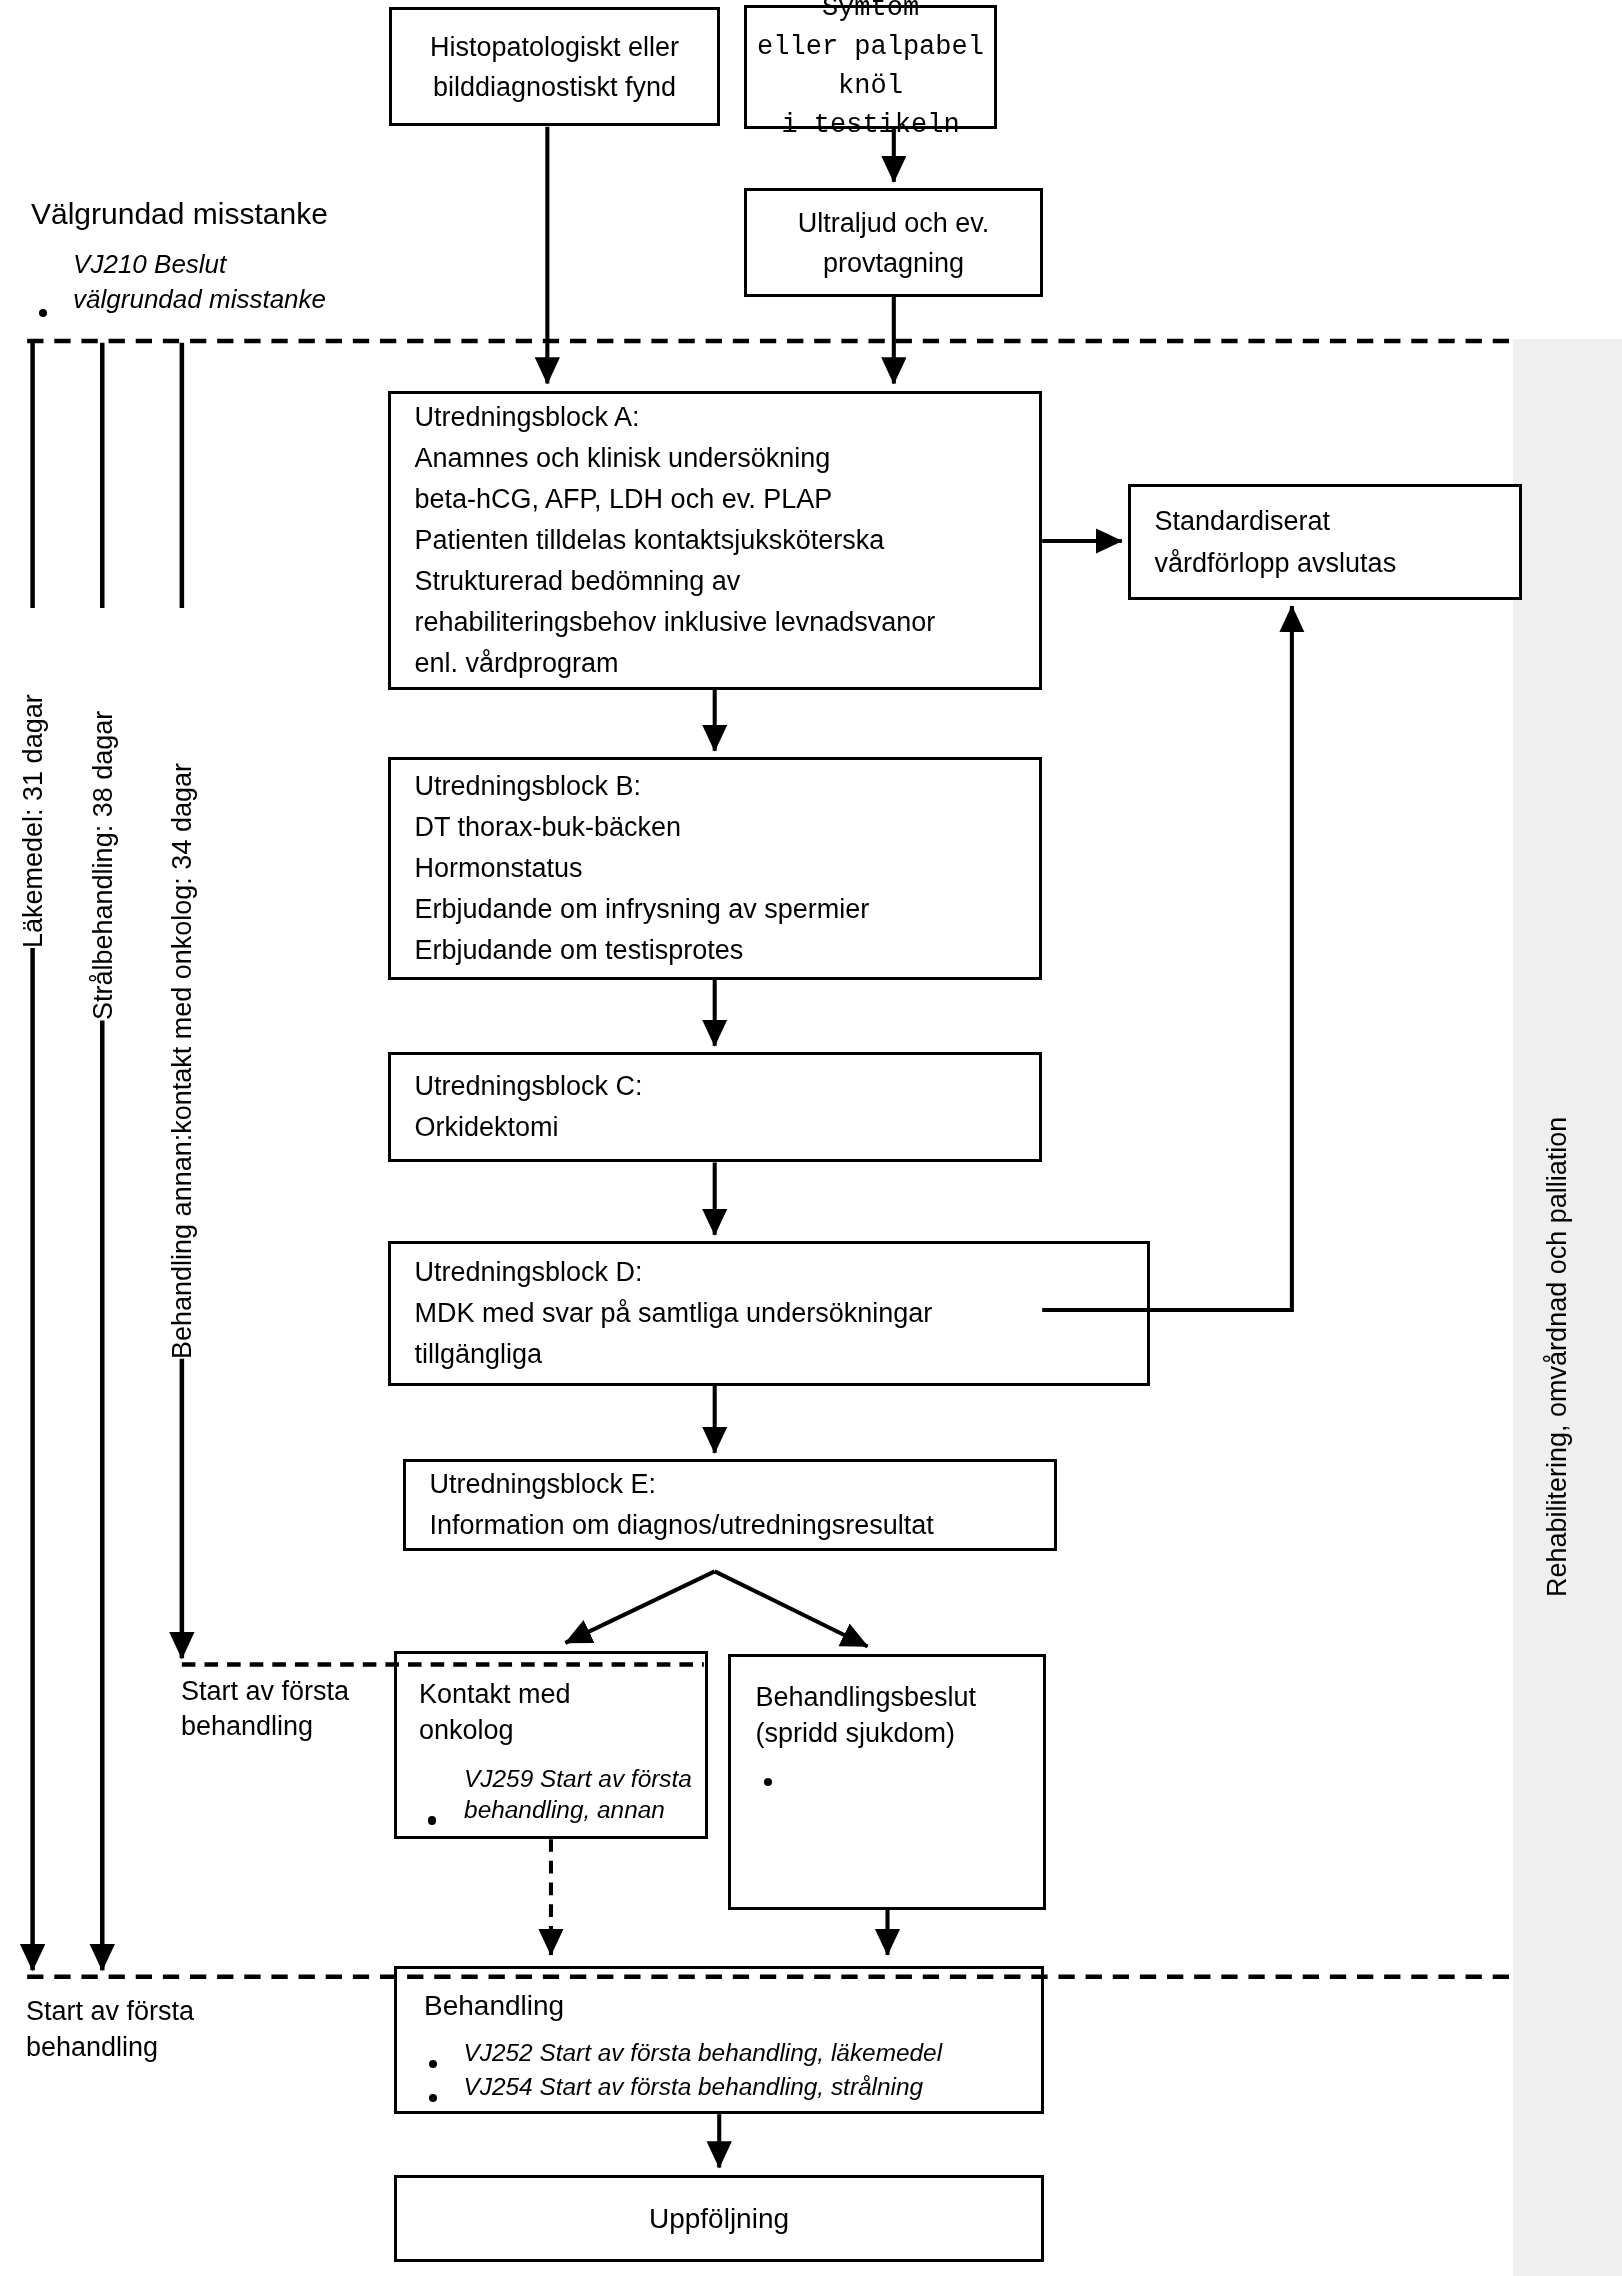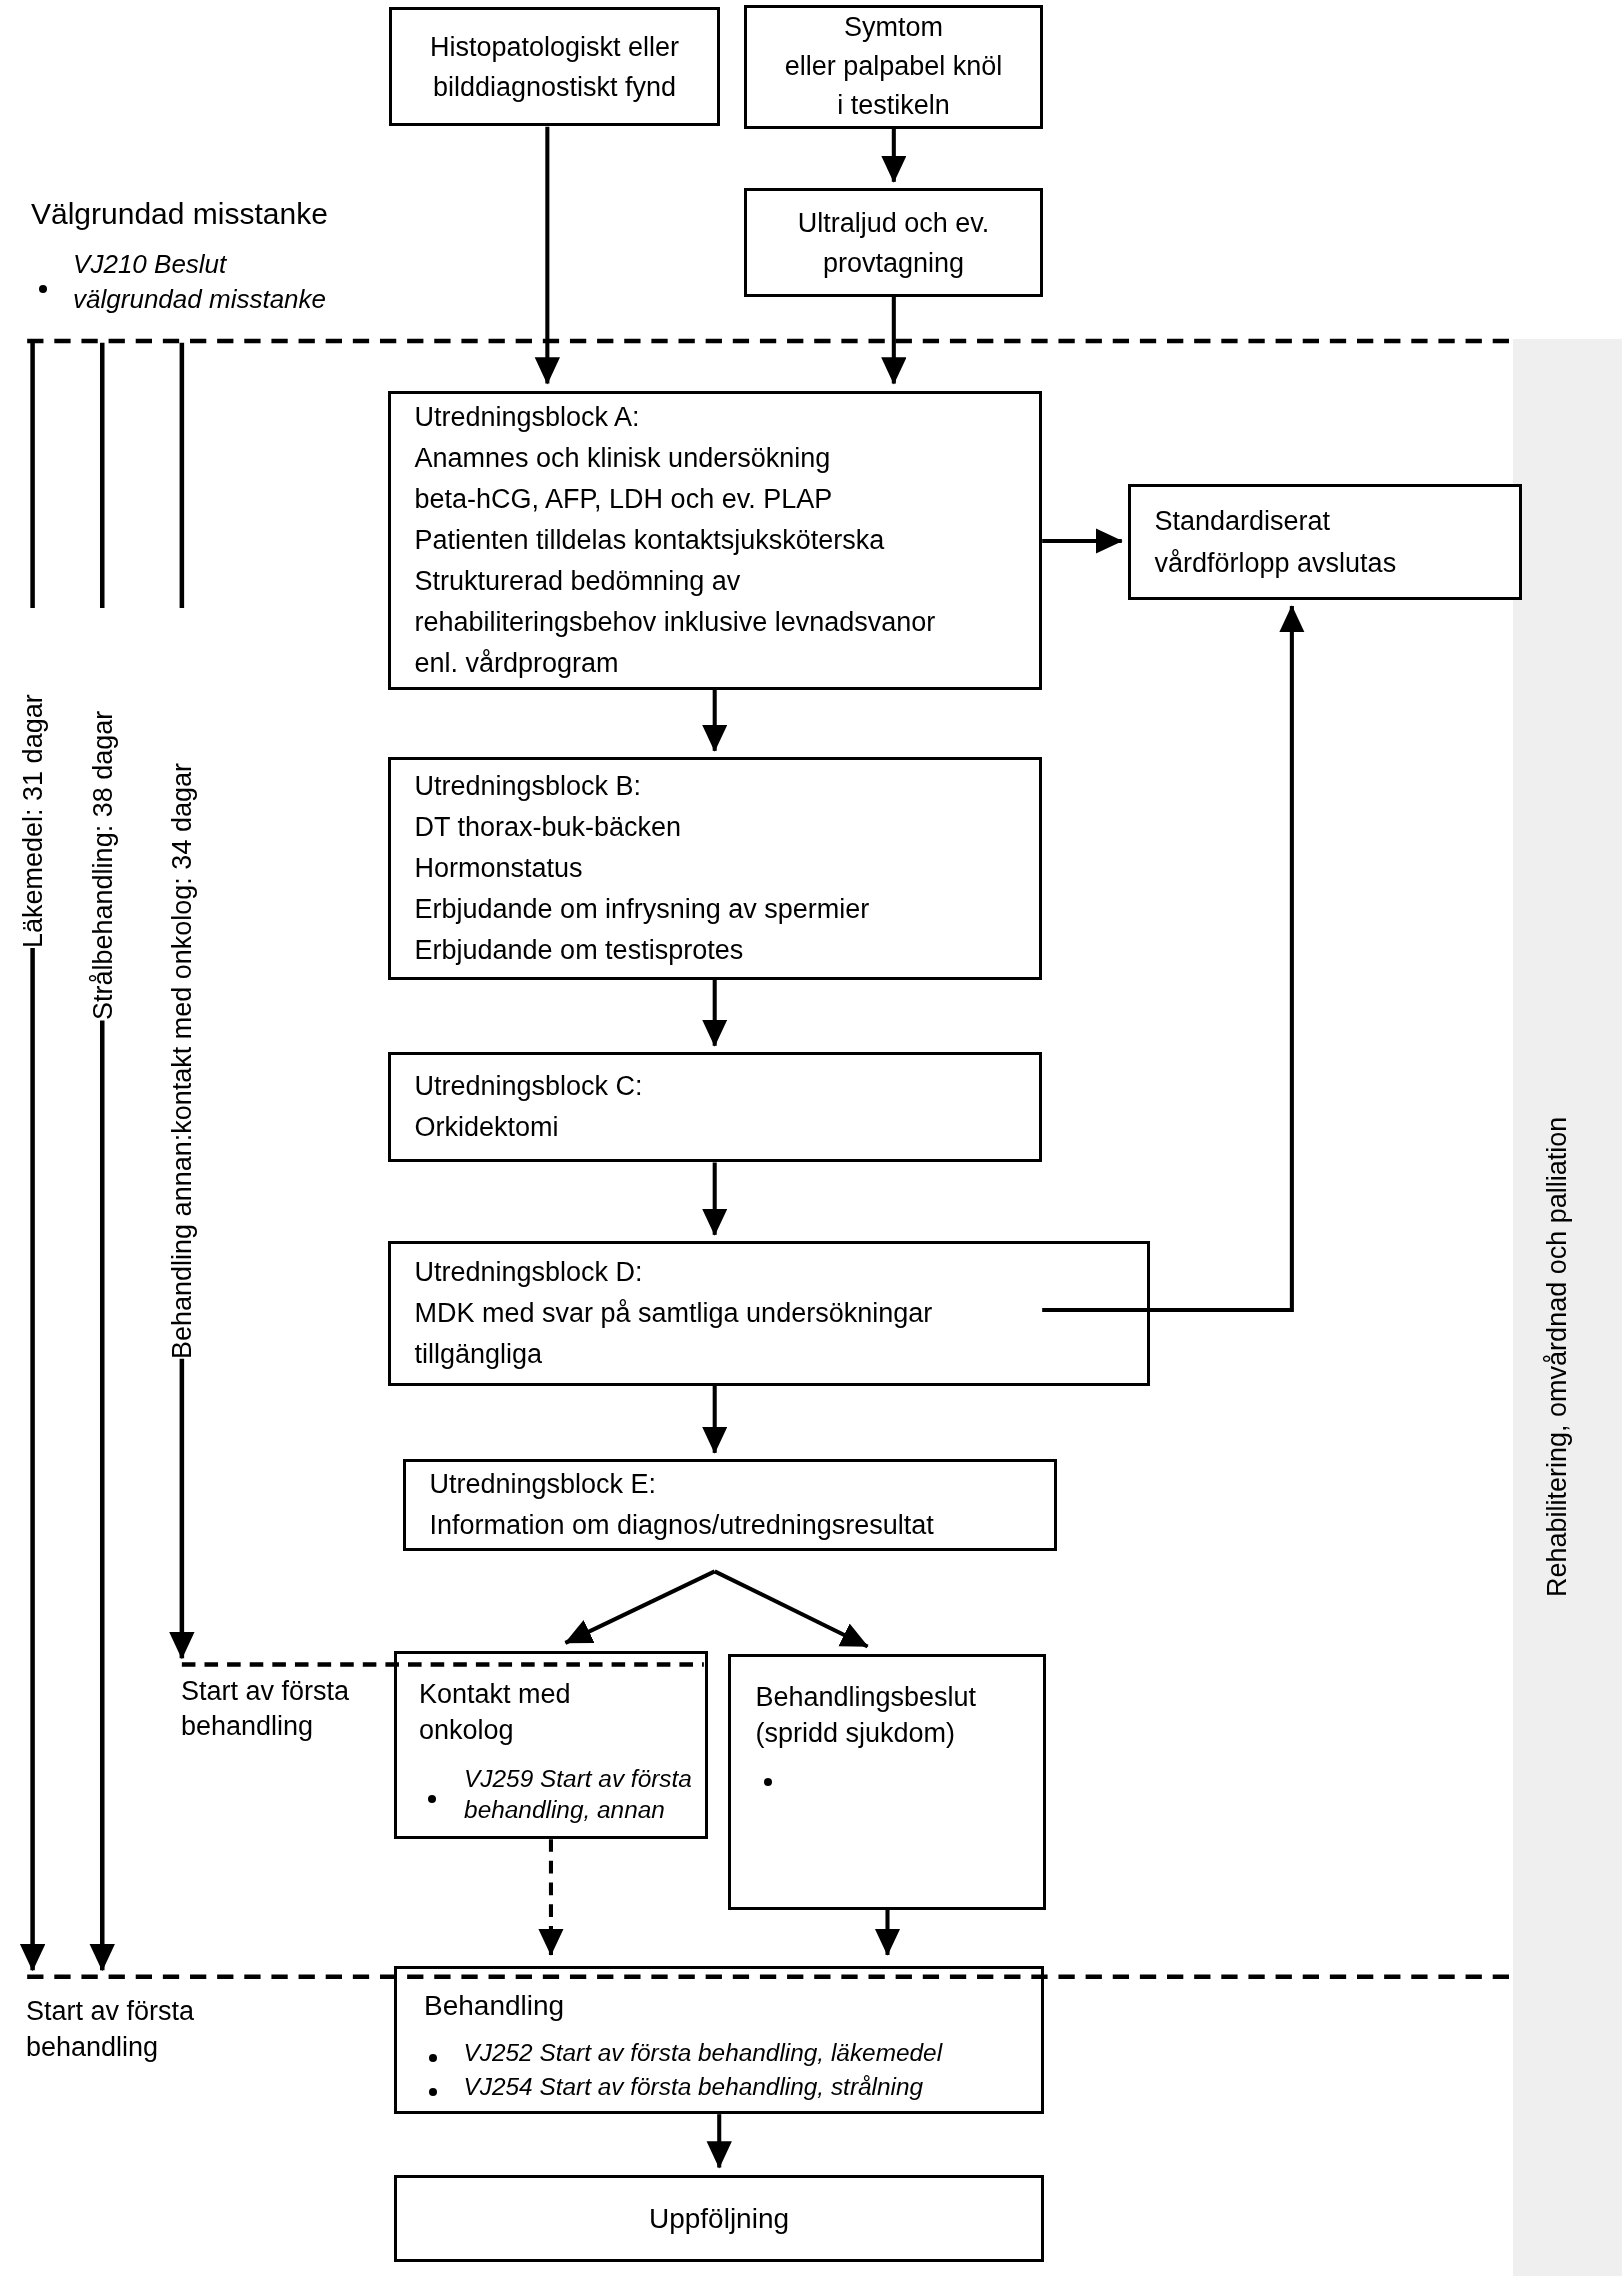--- a/index.html
+++ b/index.html
@@ -13,21 +13,21 @@
     background:#efefef; z-index:0;
   }
   .box {
     position:absolute; box-sizing:border-box; background:#ffffff;
     border:3.6px solid #000; z-index:2; display:flex; flex-direction:column;
   }
   .box .txt { font-size:27px; line-height:41px; white-space:pre-line; }
   .center-box { align-items:center; justify-content:center; text-align:center; }
   .left-box   { justify-content:center; }
   .preline { white-space:pre-line; }
-  .bullet-row { display:flex; align-items:center; }
+  .bullet-row { display:flex; align-items:flex-end; }
   .dot { width:8.1px; height:8.1px; border-radius:50%; background:#000; flex-shrink:0; }
   .italic { font-style:italic; }
   .svg-layer { position:absolute; left:0; top:0; z-index:10; pointer-events:none; }
   .hlabel { position:absolute; z-index:5; }
   .vlabel {
     position:absolute; z-index:5; font-size:27px; line-height:33px;
     transform:rotate(-90deg); transform-origin:0 0; white-space:nowrap;
   }
 </style>
 </head>
@@ -35,21 +35,21 @@
 
 <div class="canvas">
 
   <div class="band"></div>
 
   <div class="box center-box" style="left:389px; top:7.2px; width:331px; height:119px;">
     <div class="txt" style="line-height:40px;">Histopatologiskt eller
 bilddiagnostiskt fynd</div>
   </div>
 
-  <div class="box center-box" style="left:744px; top:4.5px; width:299px; height:124px;">
+  <div class="box center-box" style="left:744px; top:4.5px; width:253px; height:124px;font-family:Liberation Mono, monospace;">
     <div class="txt" style="line-height:39px;">Symtom
 eller palpabel knöl
 i testikeln</div>
   </div>
 
   <div class="box center-box" style="left:744px; top:188px; width:299px; height:109px;">
     <div class="txt" style="line-height:40px;">Ultraljud och ev.
 provtagning</div>
   </div>
 

